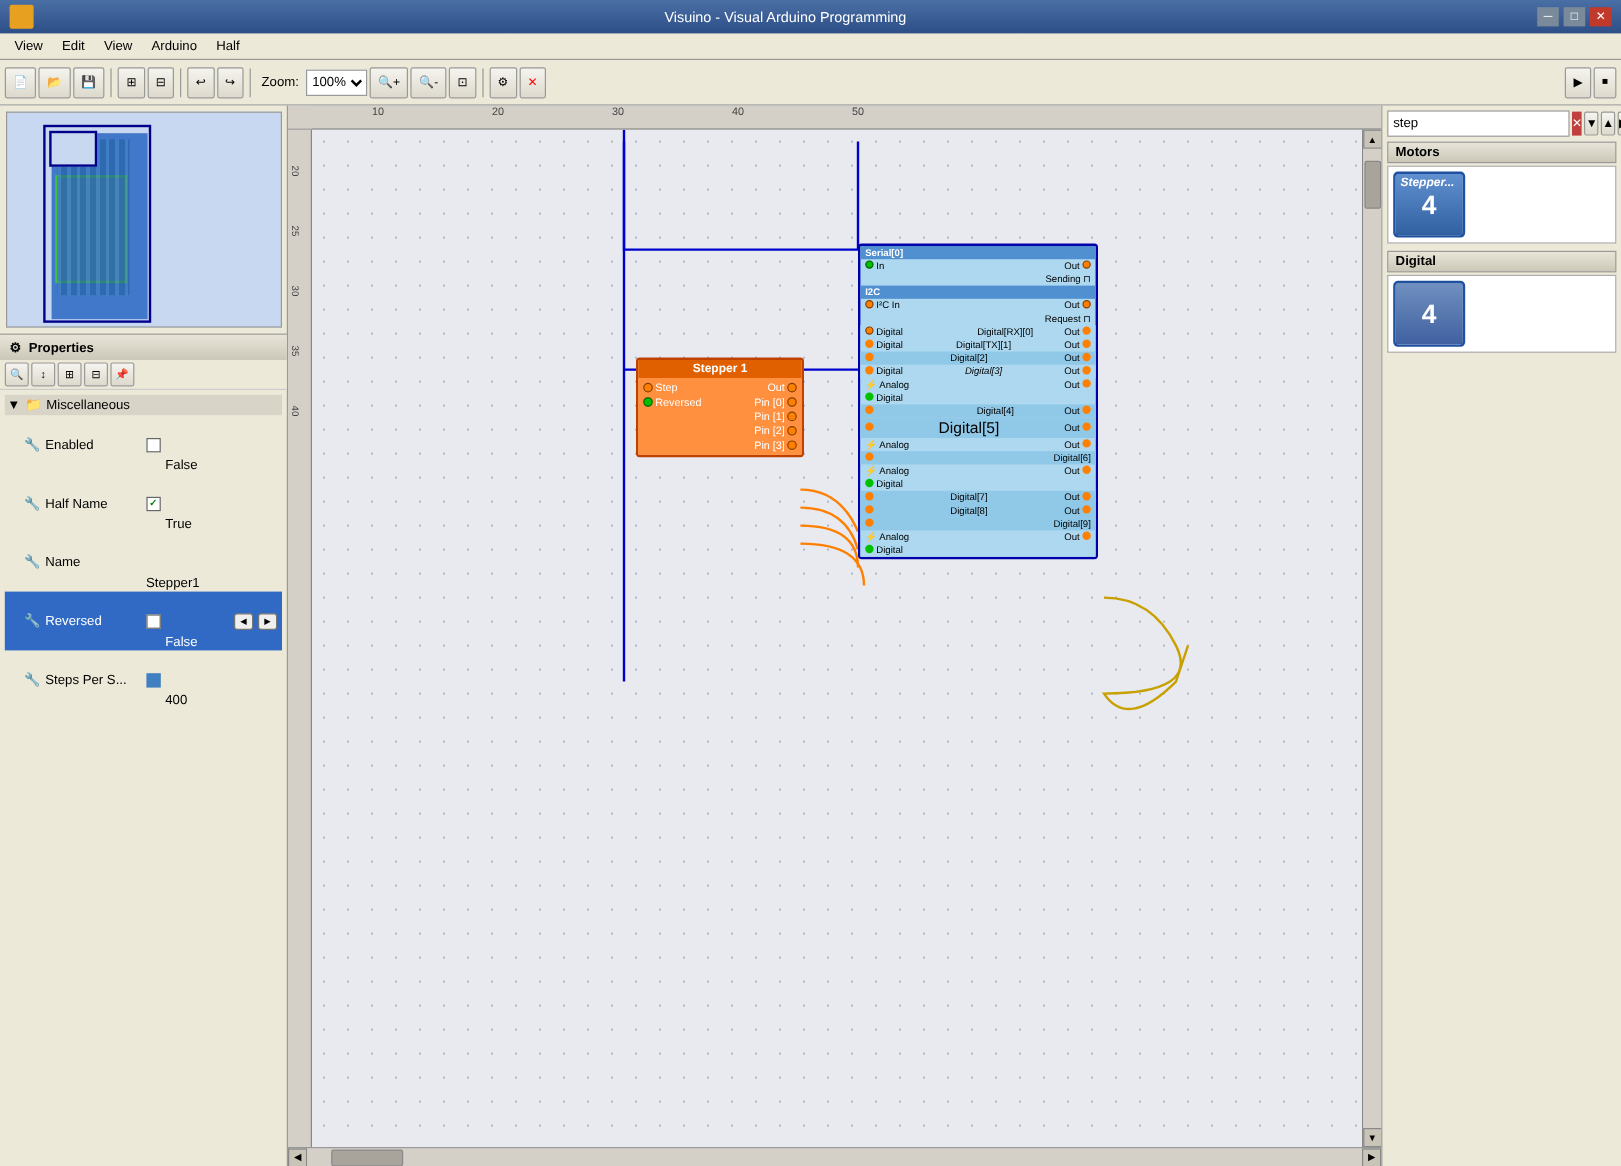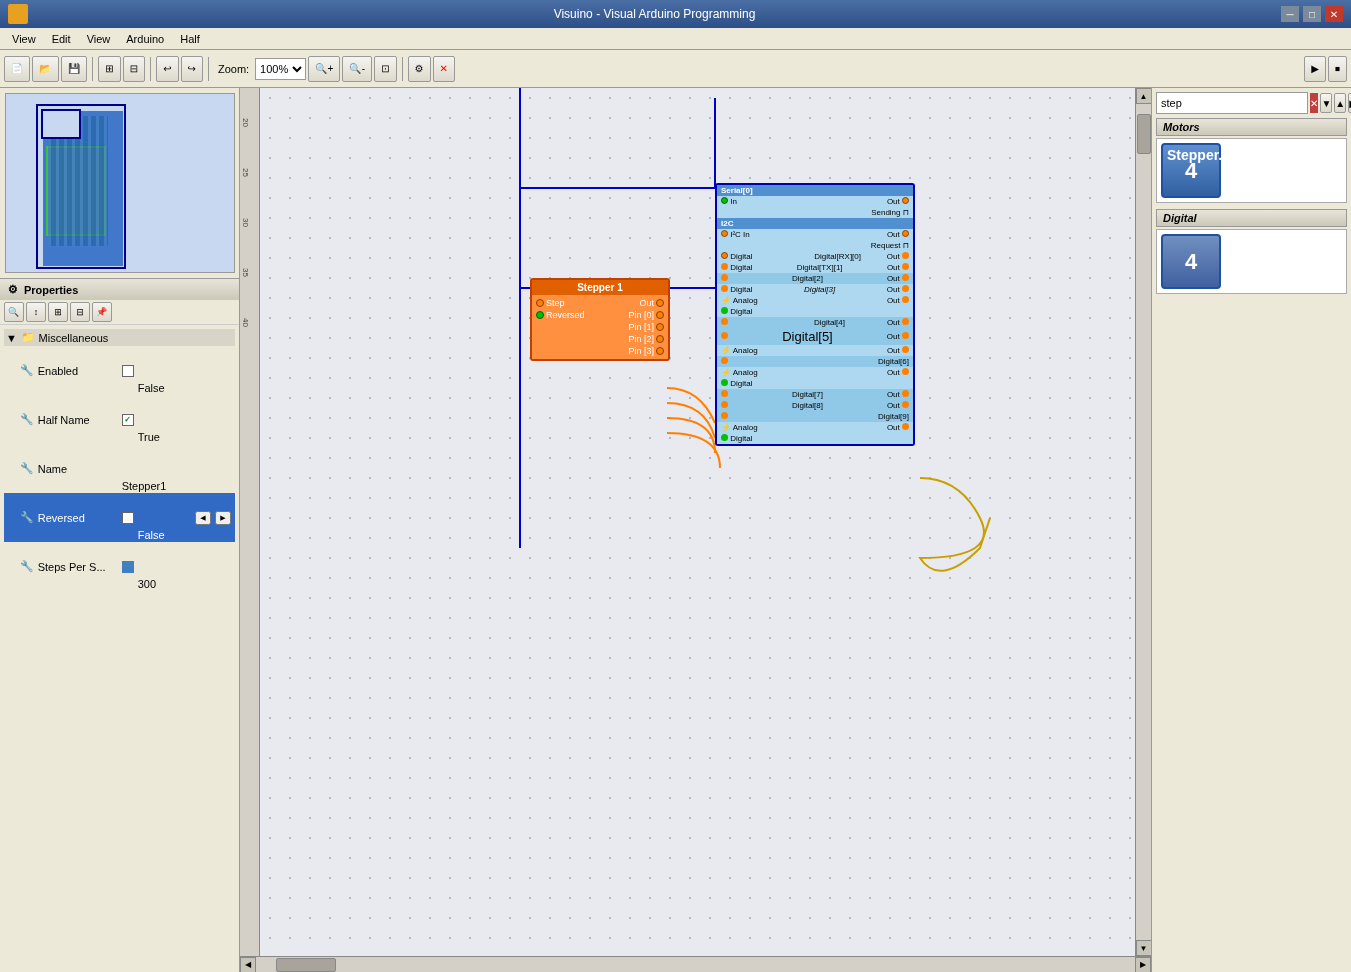--- a/index.html
+++ b/index.html
@@ -71,21 +71,21 @@
     
     .arduino-comp { position: absolute; left: 455px; top: 95px; width: 195px; border: 2px solid #0000aa; border-radius: 3px; font-size: 9px; background: #add8f0; }
 
     
     #right-panel { width: 200px; background: #ece9d8; border-left: 1px solid #999; display: flex; flex-direction: column; padding: 4px; }
     .search-area { display: flex; align-items: center; gap: 2px; margin-bottom: 4px; }
     .search-input { flex: 1; height: 22px; font-size: 11px; border: 1px solid #999; padding: 0 4px; }
     .search-x-btn { width: 20px; height: 20px; background: #c04040; color: white; border: none; cursor: pointer; font-size: 10px; display: flex; align-items: center; justify-content: center; }
 
     .component-category { margin-bottom: 4px; }
-    .cat-header { background: linear-gradient(to bottom, #e8e4d8, #ccc8b8); border: 1px solid #999; padding: 2px 6px; font-weight: bold; font-size: 11px; cursor: pointer; font-style: italic; }
+    .cat-header { background: linear-gradient(to bottom, #e8e4d8, #ccc8b8); border: 1px solid #999; padding: 2px 6px; font-weight: bold; font-size: 11px; cursor: pointer; }
     .cat-item { display: flex; align-items: center; gap: 6px; padding: 4px; border: 1px solid #aaa; margin: 2px 0; background: white; cursor: pointer; }
     .comp-icon { width: 60px; height: 55px; background: linear-gradient(to bottom, #6090d0, #3060a0); border: 2px solid #2050a0; border-radius: 4px; display: flex; align-items: center; justify-content: center; color: white; font-size: 18px; font-weight: bold; position: relative; }
 
     
     .vscroll { width: 16px; background: #d4d0c8; border-left: 1px solid #888; display: flex; flex-direction: column; align-items: center; }
     .scroll-btn { width: 16px; height: 16px; background: #c8c4b8; border: 1px solid #888; display: flex; align-items: center; justify-content: center; font-size: 8px; cursor: pointer; }
     .scroll-track { flex: 1; width: 16px; background: #d4d0c8; position: relative; }
     .scroll-thumb { width: 14px; background: #a8a49c; border: 1px solid #888; border-radius: 2px; position: absolute; top: 10px; height: 40px; left: 1px; cursor: pointer; }
 
     
@@ -207,29 +207,39 @@
             <span class="props-name">Reversed</span>
             <span class="checkbox-fake"></span>
             <span class="props-value">False</span>
             <button style="width:16px;height:14px;font-size:7px;padding:0;">◀</button>
             <button style="width:16px;height:14px;font-size:7px;padding:0;">▶</button>
           </div>
           <div class="props-row">
             <span>🔧</span>
             <span class="props-name">Steps Per S...</span>
             <span style="width:12px;height:12px;background:#4080c0;display:inline-block;"></span>
-            <span class="props-value">300</span>
+            <span class="props-value">400</span>
           </div>
         </div>
       </div>
     </div>
   </div>
 
   <div id="canvas-area">
 
+    <div id="ruler-top">
+      <div id="ruler-left-corner"></div>
+      <div id="ruler-top-ticks" style="position:relative;height:20px;">
+        <span style="position:absolute;left:50px;">10</span>
+        <span style="position:absolute;left:150px;">20</span>
+        <span style="position:absolute;left:250px;">30</span>
+        <span style="position:absolute;left:350px;">40</span>
+        <span style="position:absolute;left:450px;">50</span>
+      </div>
+    </div>
 
     <div id="canvas-row">
 
       <div id="ruler-left">
         <span style="position:absolute;top:30px;left:1px;writing-mode:vertical-rl;font-size:8px;">20</span>
         <span style="position:absolute;top:80px;left:1px;writing-mode:vertical-rl;font-size:8px;">25</span>
         <span style="position:absolute;top:130px;left:1px;writing-mode:vertical-rl;font-size:8px;">30</span>
         <span style="position:absolute;top:180px;left:1px;writing-mode:vertical-rl;font-size:8px;">35</span>
         <span style="position:absolute;top:230px;left:1px;writing-mode:vertical-rl;font-size:8px;">40</span>
       </div>
@@ -426,21 +436,21 @@
       <button class="tb-btn" style="width:20px;height:20px;padding:0;">▼</button>
       <button class="tb-btn" style="width:20px;height:20px;padding:0;">▲</button>
       <button class="tb-btn" style="width:20px;height:20px;padding:0;">▶</button>
 
     </div>
 
     <div class="component-category">
       <div class="cat-header">Motors</div>
       <div class="cat-item">
         <div class="comp-icon">
-          <span style="font-size:14px;color:white;position:absolute;top:2px;left:4px;">Stepper...</span>
+          <span style="font-size:10px;color:white;position:absolute;top:2px;left:4px;font-style:italic;">Stepper...</span>
           <span style="font-size:22px;font-weight:bold;color:white;">4</span>
         </div>
       </div>
     </div>
 
     <div class="component-category">
       <div class="cat-header">Digital</div>
       <div class="cat-item">
         <div class="comp-icon" style="background:linear-gradient(to bottom,#7090c0,#4060a0);">
           <span style="font-size:22px;font-weight:bold;color:white;">4</span>

